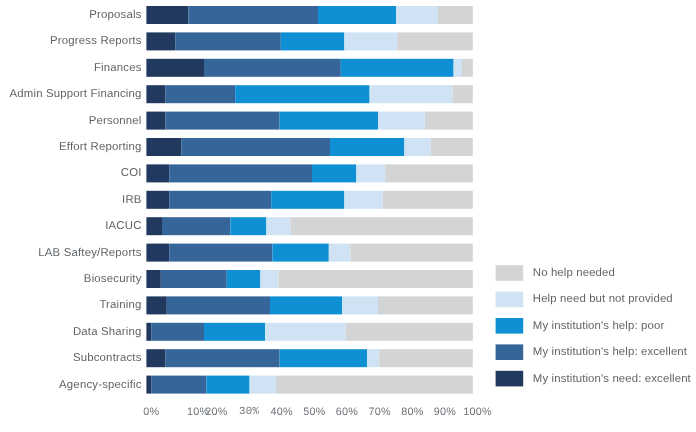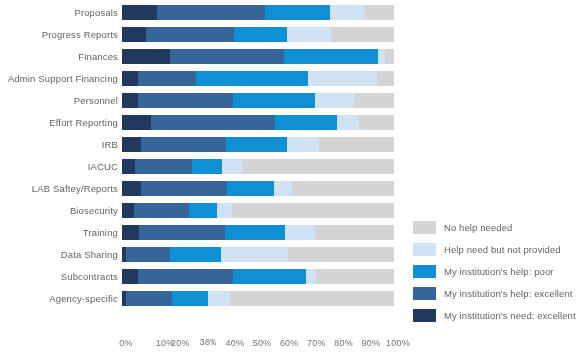--- a/index.html
+++ b/index.html
@@ -137,20 +137,30 @@
           </div>
         </div>
         <div class="row">
           <div class="row-label">Effort Reporting</div>
           <div class="bar">
             <span class="seg" style="width: 10.8%; background: rgb(33, 57, 94);"></span>
             <span class="seg" style="width: 45.5%; background: rgb(54, 101, 153);"></span>
             <span class="seg" style="width: 22.7%; background: rgb(16, 144, 212);"></span>
             <span class="seg" style="width: 8%; background: rgb(207, 227, 244);"></span>
             <span class="seg" style="width: 13%; background: rgb(211, 212, 213);"></span>
+          </div>
+        </div>
+        <div class="row">
+          <div class="row-label">COI</div>
+          <div class="bar">
+            <span class="seg" style="width: 7%; background: rgb(33, 57, 94);"></span>
+            <span class="seg" style="width: 43.7%; background: rgb(54, 101, 153);"></span>
+            <span class="seg" style="width: 13.6%; background: rgb(16, 144, 212);"></span>
+            <span class="seg" style="width: 8.9%; background: rgb(207, 227, 244);"></span>
+            <span class="seg" style="width: 26.8%; background: rgb(211, 212, 213);"></span>
           </div>
         </div>
         <div class="row">
           <div class="row-label">IRB</div>
           <div class="bar">
             <span class="seg" style="width: 7%; background: rgb(33, 57, 94);"></span>
             <span class="seg" style="width: 31.2%; background: rgb(54, 101, 153);"></span>
             <span class="seg" style="width: 22.5%; background: rgb(16, 144, 212);"></span>
             <span class="seg" style="width: 11.8%; background: rgb(207, 227, 244);"></span>
             <span class="seg" style="width: 27.5%; background: rgb(211, 212, 213);"></span>

